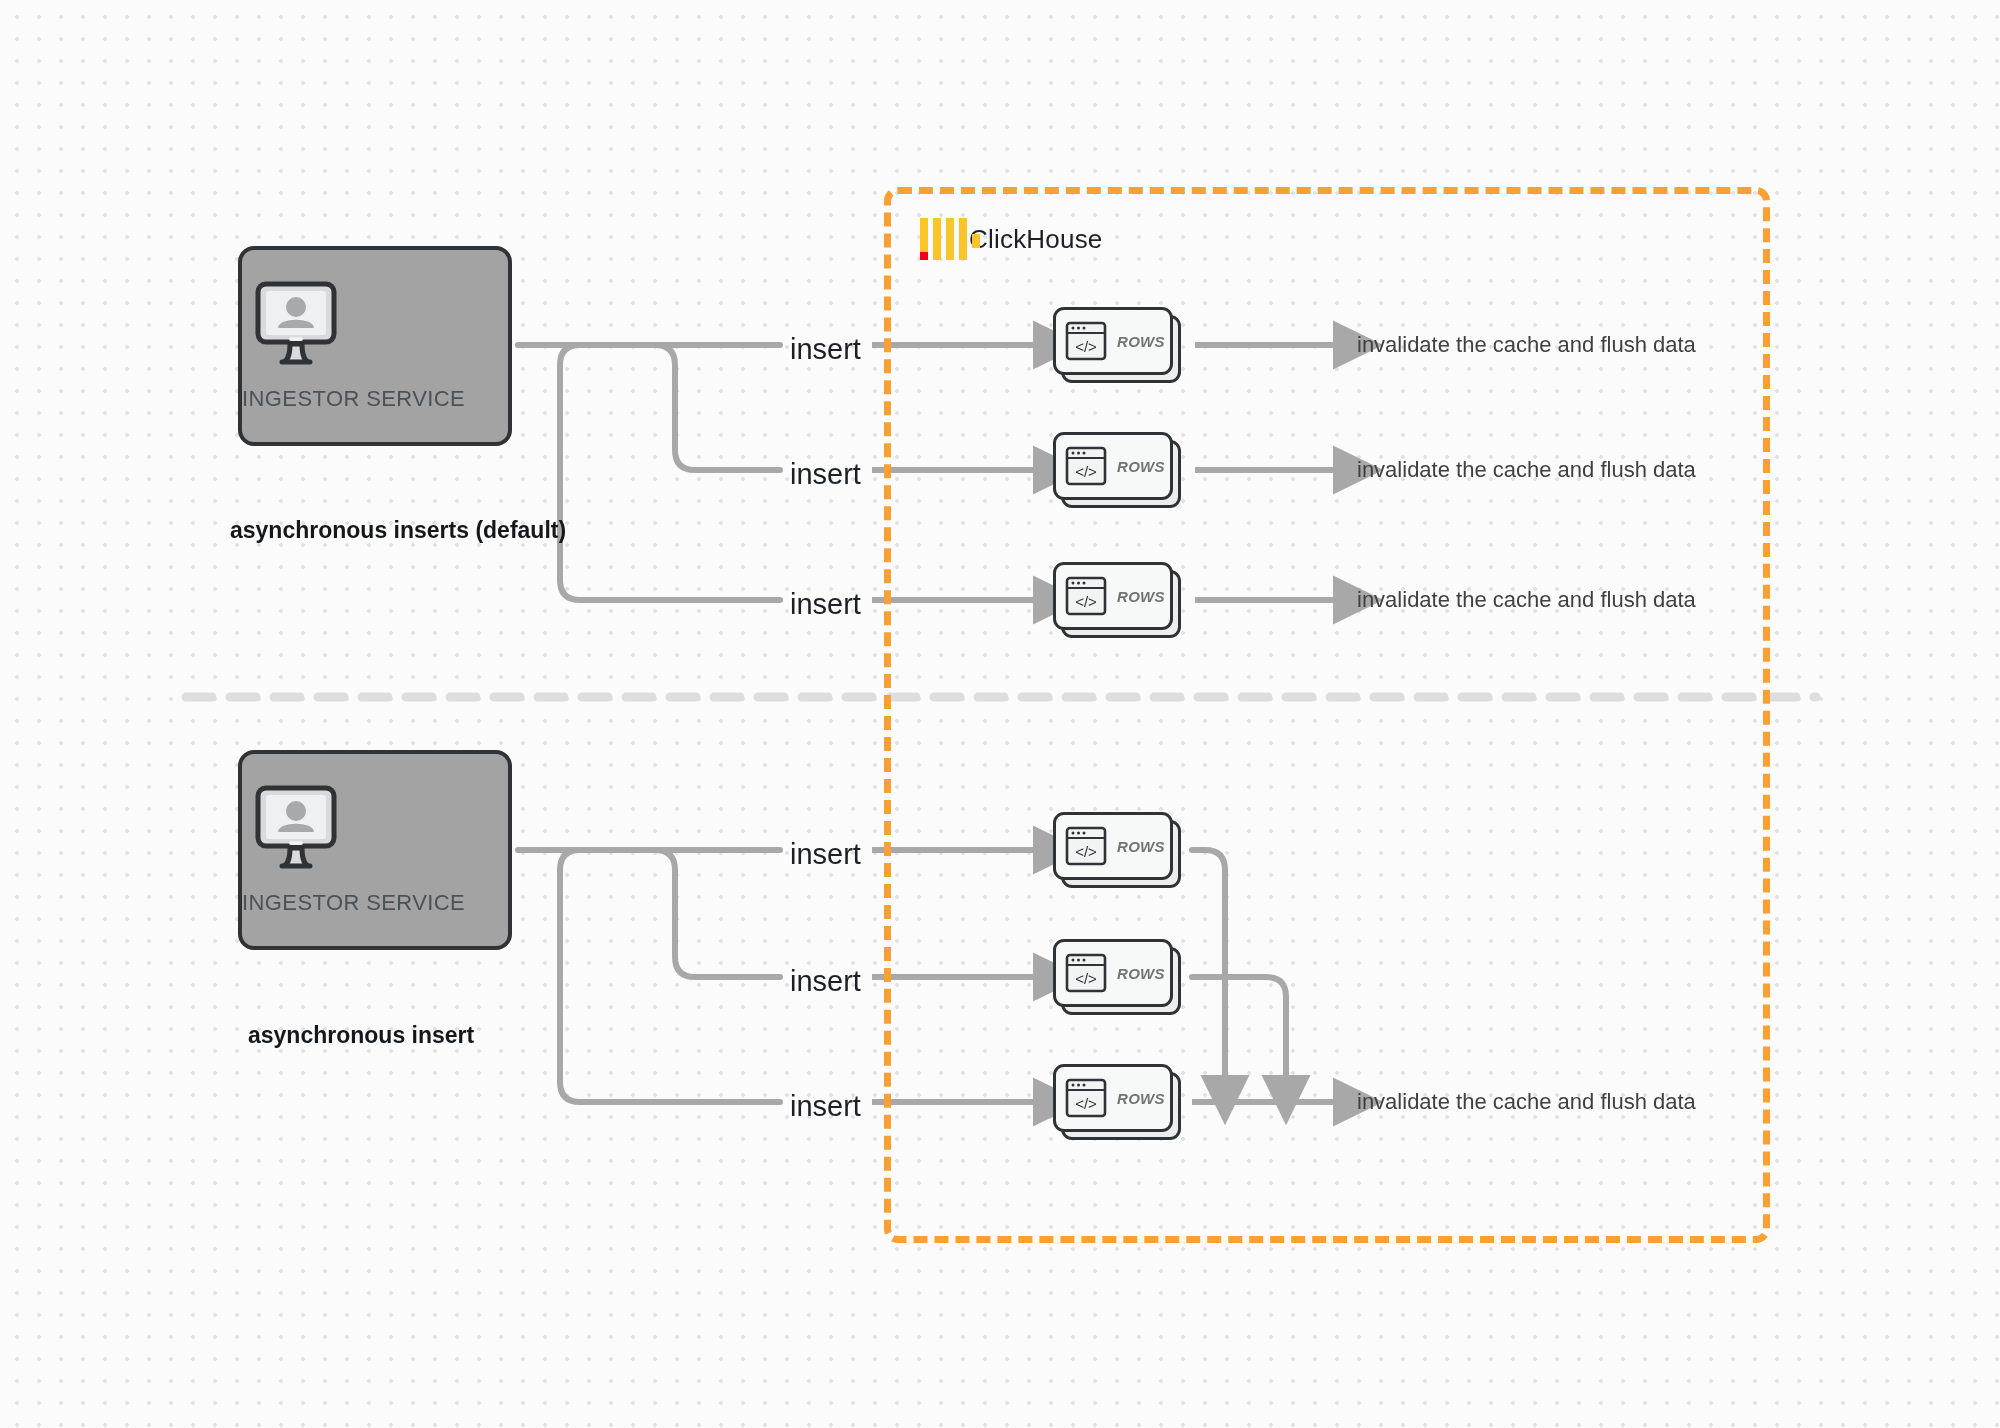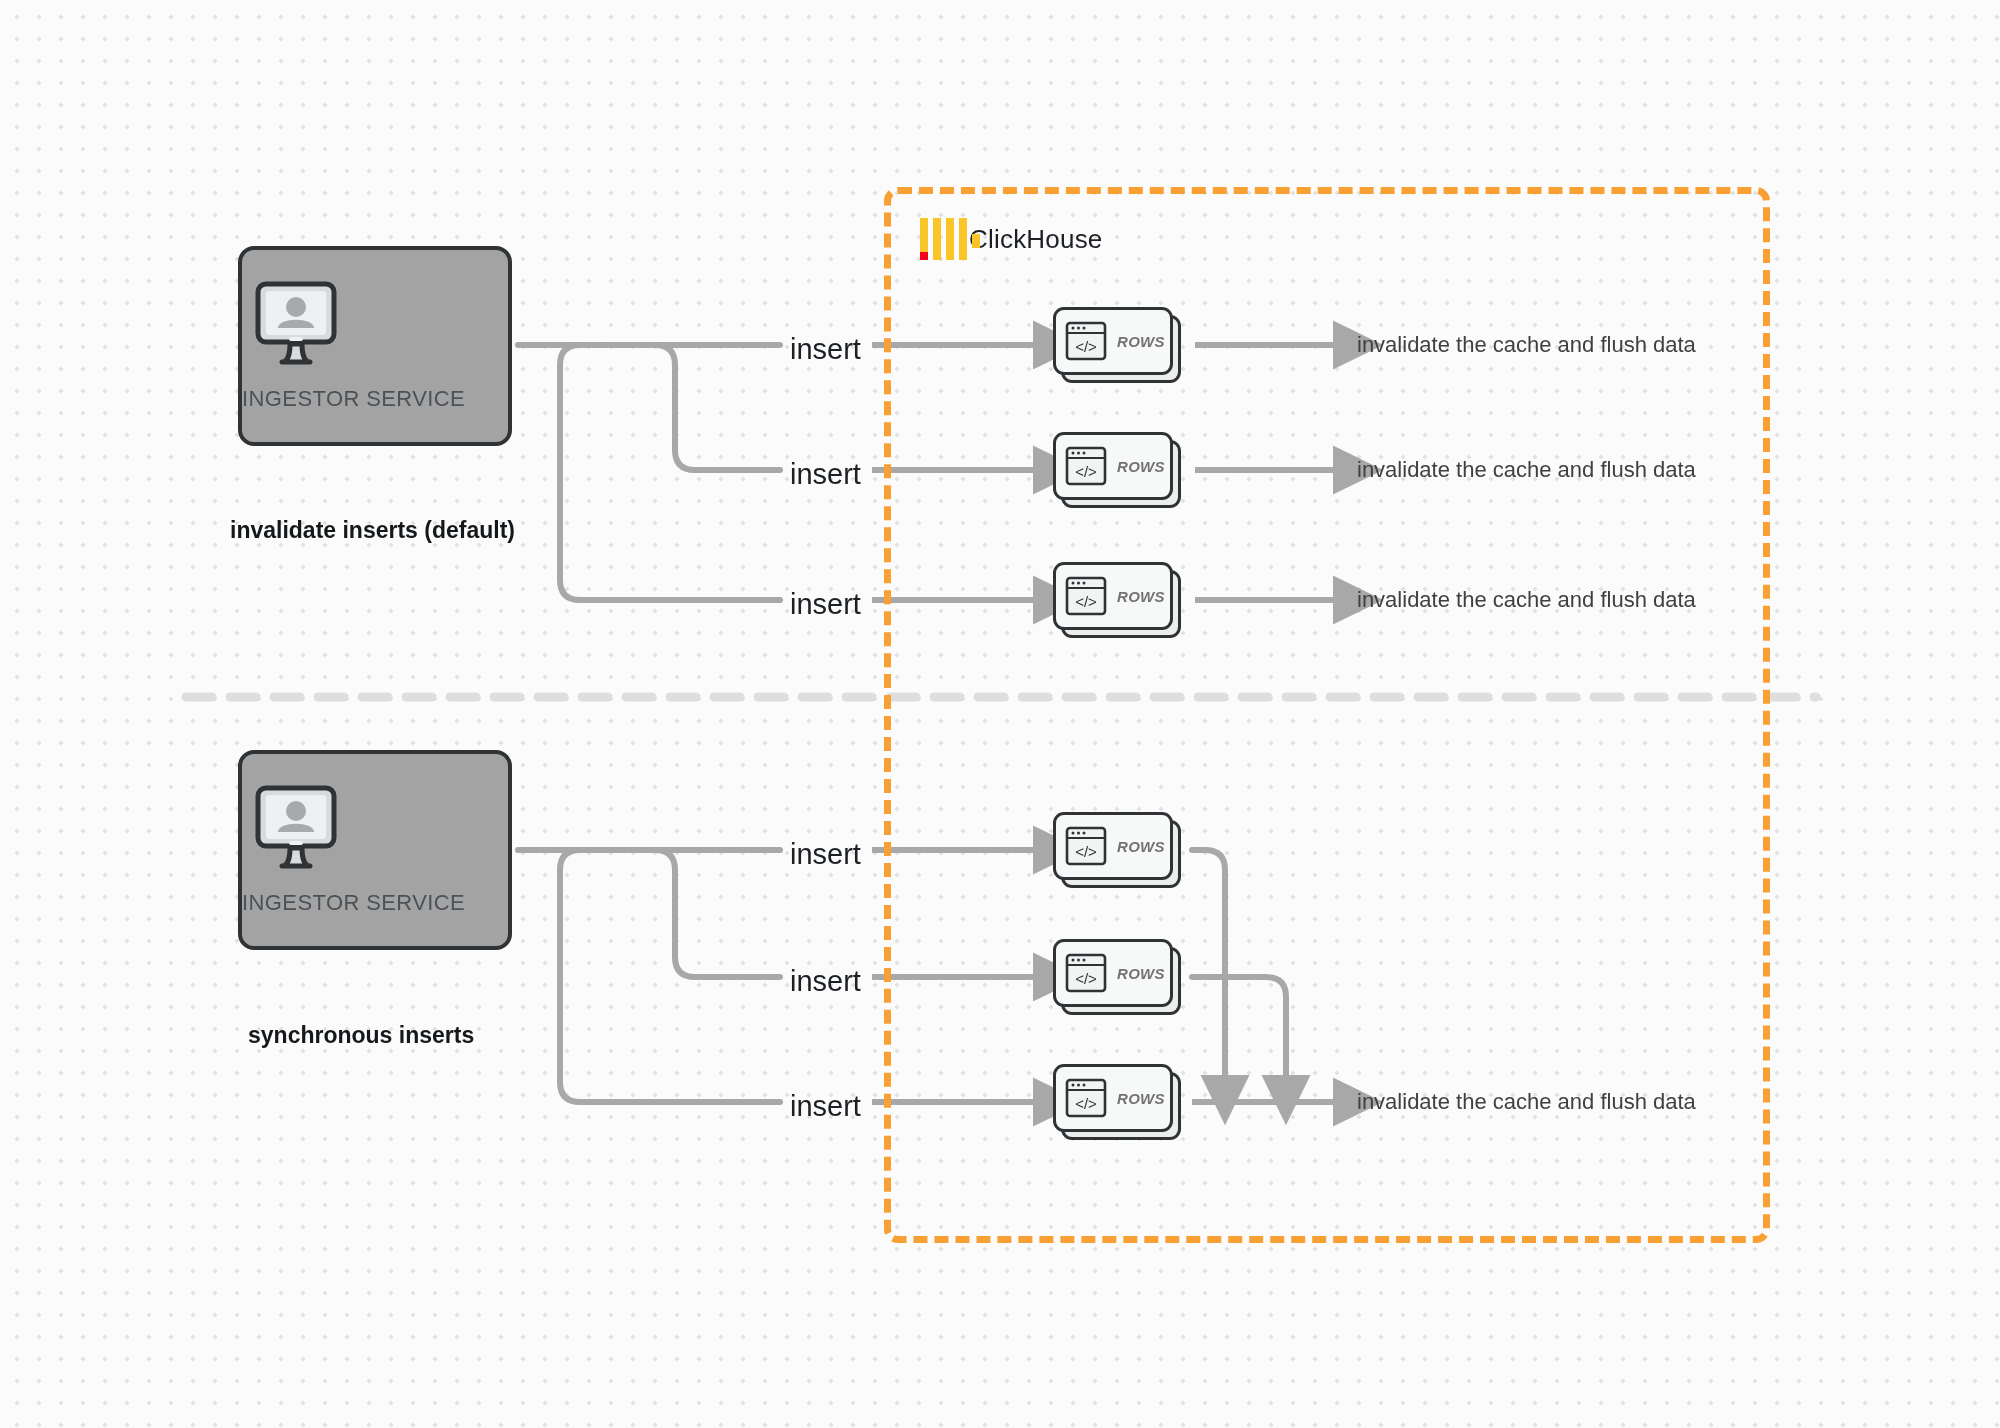--- a/index.html
+++ b/index.html
@@ -176,21 +176,21 @@
         <rect x="24" y="11" width="60" height="44" rx="3" fill="#eff0f1"></rect>
         <circle cx="54" cy="27" r="10" fill="#a7a9ac"></circle>
         <path d="M36,48 C36,37 72,37 72,48 z" fill="#a7a9ac"></path>
         <rect x="47" y="57" width="14" height="4" rx="2" fill="#eff0f1"></rect>
         <path d="M40,82 C47,82 48,70 48,64 L60,64 C60,70 61,82 68,82 z" fill="#d9dadb" stroke="#2f3336" stroke-width="5" stroke-linejoin="round"></path>
       </svg>
     </div>
     <div class="svc-label">INGESTOR SERVICE</div>
   </div>
 
-  <div class="caption" style="left:230px;top:517px;">invalidate inserts (default)</div>
+  <div class="caption" style="left:230px;top:517px;">asynchronous inserts (default)</div>
 
   <div class="flow-label" style="left:790px;top:333px;">insert</div>
   <div class="flow-label" style="left:790px;top:458px;">insert</div>
   <div class="flow-label" style="left:790px;top:588px;">insert</div>
 
   <div class="rows-card" style="left:1053px;top:307px;">
     <div class="shadow"></div>
     <div class="front">
       <div class="winicon">
         <svg width="42" height="40" viewBox="0 0 42 40">
@@ -251,21 +251,21 @@
         <rect x="24" y="11" width="60" height="44" rx="3" fill="#eff0f1"></rect>
         <circle cx="54" cy="27" r="10" fill="#a7a9ac"></circle>
         <path d="M36,48 C36,37 72,37 72,48 z" fill="#a7a9ac"></path>
         <rect x="47" y="57" width="14" height="4" rx="2" fill="#eff0f1"></rect>
         <path d="M40,82 C47,82 48,70 48,64 L60,64 C60,70 61,82 68,82 z" fill="#d9dadb" stroke="#2f3336" stroke-width="5" stroke-linejoin="round"></path>
       </svg>
     </div>
     <div class="svc-label">INGESTOR SERVICE</div>
   </div>
 
-  <div class="caption" style="left:248px;top:1022px;">synchronous inserts</div>
+  <div class="caption" style="left:248px;top:1022px;">asynchronous insert</div>
 
   <div class="flow-label" style="left:790px;top:838px;">insert</div>
   <div class="flow-label" style="left:790px;top:965px;">insert</div>
   <div class="flow-label" style="left:790px;top:1090px;">insert</div>
 
   <div class="rows-card" style="left:1053px;top:812px;">
     <div class="shadow"></div>
     <div class="front">
       <div class="winicon">
         <svg width="42" height="40" viewBox="0 0 42 40">

